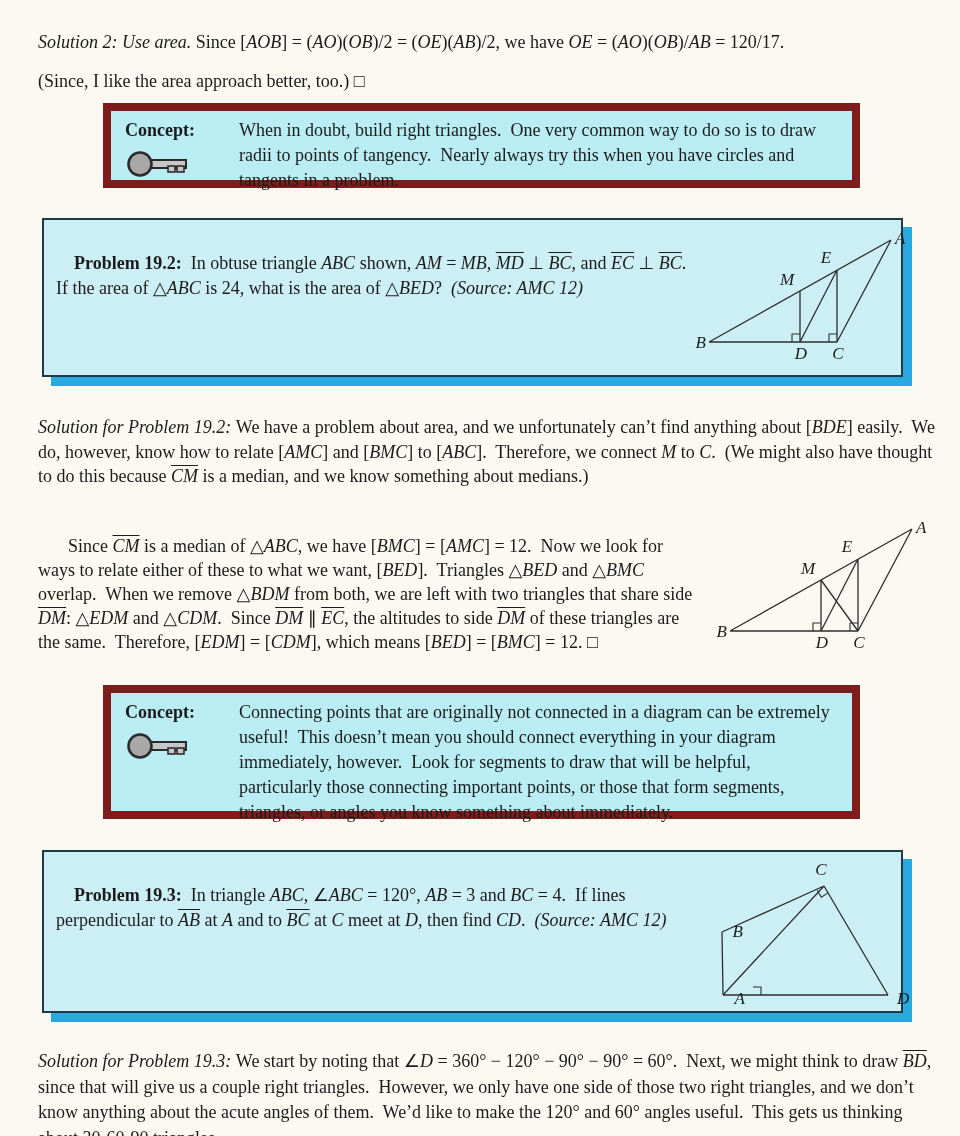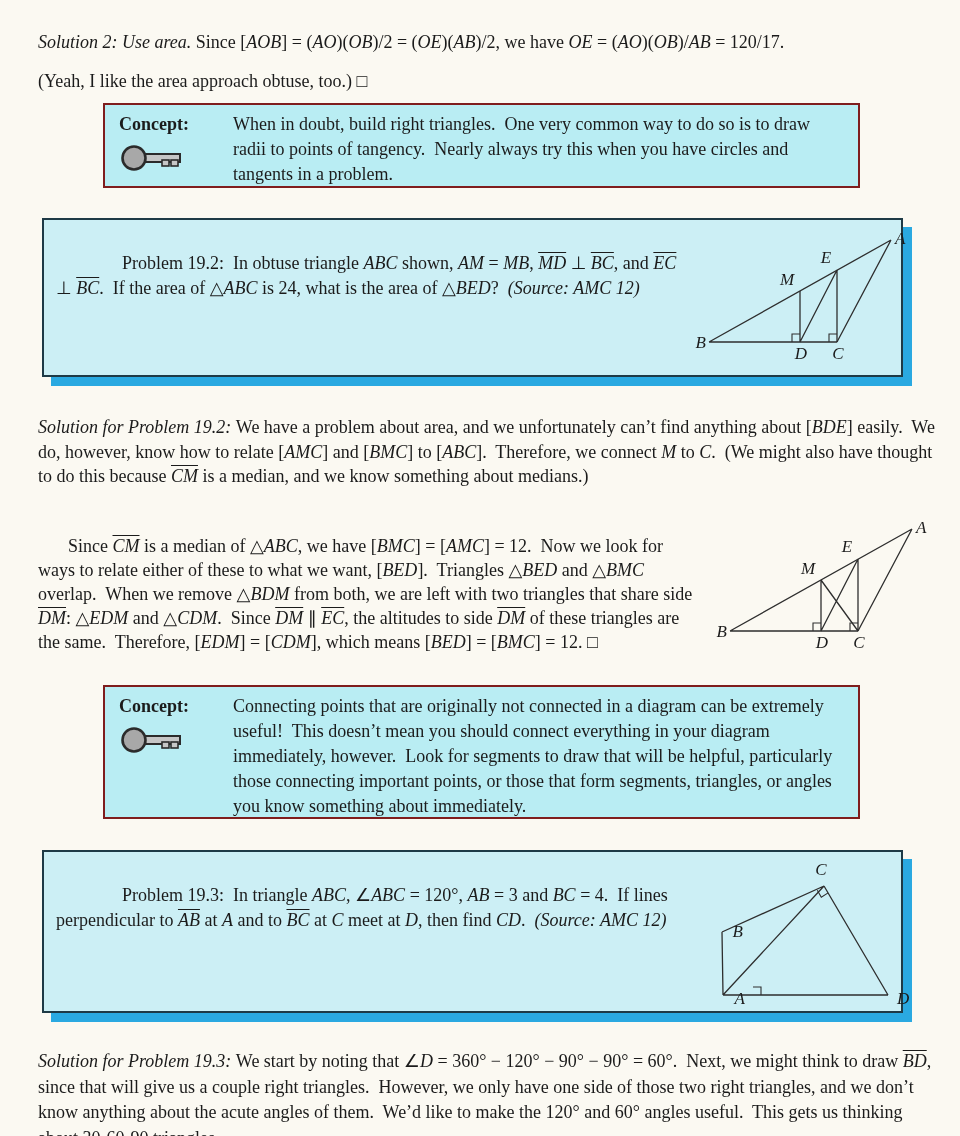--- a/index.html
+++ b/index.html
@@ -13,53 +13,53 @@
   .para {
     position:absolute; font-size:18px; line-height:25px;
     white-space:pre-wrap;
   }
   .i { font-style:italic;text-align:center; }
   .o { text-decoration:overline; }
   .indent { text-indent:30px; }
 
   .concept-box {
     position:absolute; box-sizing:border-box;
-    background:#b9edf3; border:2px solid #7f1d1d;
+    background:#b9edf3; border:8px solid #7f1d1d;
     display:flex; padding:7px 20px 8px 14px;
   }
   .concept-left { flex:0 0 102px; }
   .concept-label { font-weight:bold; font-size:18px; line-height:25px; }
   .key-wrap { margin-top:4px; }
   .concept-text { flex:1; font-size:18px; line-height:25px; white-space:pre-wrap;margin-left:12px; }
 
   .problem-box {
     position:absolute; box-sizing:border-box;
     background:#ccEFf5; background:#cceff5;
     border:2px solid #1e3a46;
     box-shadow:9px 9px 0 #2aa9e1;
   }
   .problem-text {
     position:absolute; left:12px; top:6px; width:632px;
     font-size:18px; line-height:25px; white-space:pre-wrap;
   }
-  .problem-label { font-weight:normal;margin-left:48px; }
+  .problem-label { font-weight:bold; }
 
   .diagram { position:absolute; }
   .geo { stroke:#2e2e2e; stroke-width:1.3; fill:none; }
   .ra  { stroke:#2e2e2e; stroke-width:1.1; fill:none; }
   .dlabel {
     font-family:"Liberation Serif", serif; font-style:italic;
     font-size:17px; fill:#1b1b1b;
   }
 </style>
 </head>
 <body>
 
 <p class="para" style="top:12px; left:38px; width:902px;"><span class="i">Solution 2: Use area.</span><span> Since [</span><span class="i">AOB</span><span>] = (</span><span class="i">AO</span><span>)(</span><span class="i">OB</span><span>)/2 = (</span><span class="i">OE</span><span>)(</span><span class="i">AB</span><span>)/2, we have </span><span class="i">OE</span><span> = (</span><span class="i">AO</span><span>)(</span><span class="i">OB</span><span>)/</span><span class="i">AB</span><span> = 120/17.</span></p>
-<p class="para" style="top:51px; left:38px; width:902px;"><span>(Yeah, I like the area approach obtuse, too.) □</span></p>
+<p class="para" style="top:51px; left:38px; width:902px;"><span>(Since, I like the area approach better, too.) □</span></p>
 
 <div class="concept-box" style="left:103px; top:103px; width:757px; height:85px;">
   <div class="concept-left">
     <div class="concept-label">Concept:</div>
     <div class="key-wrap">
       <svg width="66" height="34" viewBox="0 0 66 34">
         <rect x="26" y="13" width="35" height="8" fill="#c6c6c6" stroke="#2b2b2b" stroke-width="2"></rect>
         <rect x="43" y="19" width="7" height="6" fill="#c6c6c6" stroke="#2b2b2b" stroke-width="1.6"></rect>
         <rect x="52" y="19" width="7" height="6" fill="#c6c6c6" stroke="#2b2b2b" stroke-width="1.6"></rect>
         <circle cx="15" cy="17" r="11.5" fill="#a8a8a8" stroke="#2b2b2b" stroke-width="2.6"></circle>

